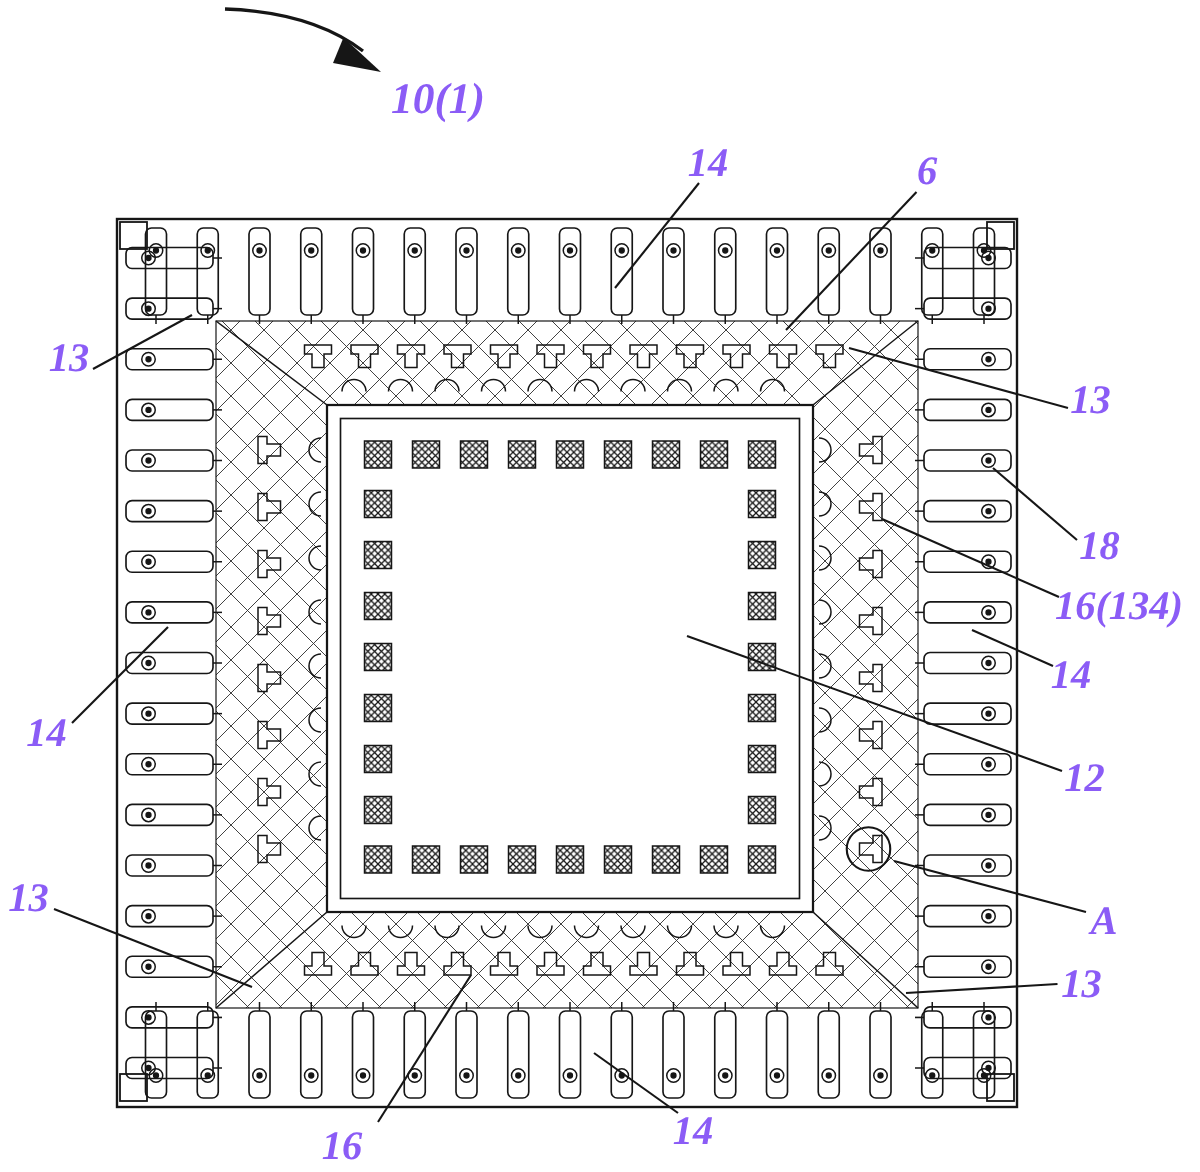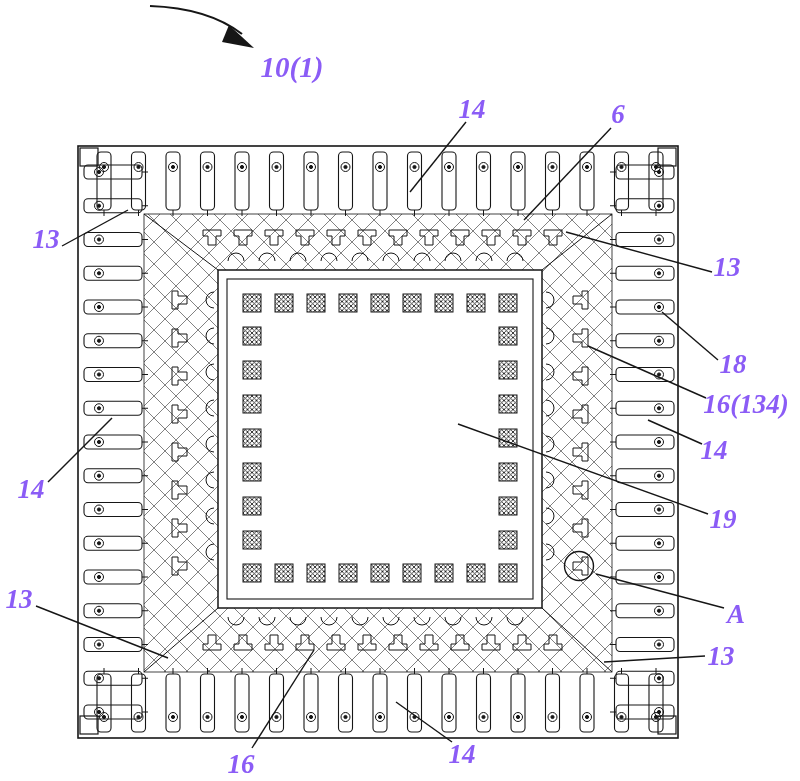--- a/index.html
+++ b/index.html
@@ -468,20 +468,20 @@
     </svg>
 
   <div class="ref" style="left:292px;top:67px;font-size:29px">10(1)</div>
   <div class="ref" style="left:472px;top:109px">14</div>
   <div class="ref" style="left:618px;top:114px">6</div>
   <div class="ref" style="left:46px;top:239px">13</div>
   <div class="ref" style="left:727px;top:267px">13</div>
   <div class="ref" style="left:733px;top:364px">18</div>
   <div class="ref" style="left:746px;top:404px">16(134)</div>
   <div class="ref" style="left:714px;top:450px">14</div>
-  <div class="ref" style="left:723px;top:519px">19</div>
+  <div class="ref" style="left:723px;top:519px">12</div>
   <div class="ref" style="left:736px;top:614px">A</div>
   <div class="ref" style="left:721px;top:656px">13</div>
   <div class="ref" style="left:19px;top:599px">13</div>
   <div class="ref" style="left:31px;top:489px">14</div>
-  <div class="ref" style="left:241px;top:764px">16</div>
+  <div class="ref" style="left:228px;top:764px">16</div>
   <div class="ref" style="left:462px;top:754px">14</div>
 </div>
 
 </body></html>

